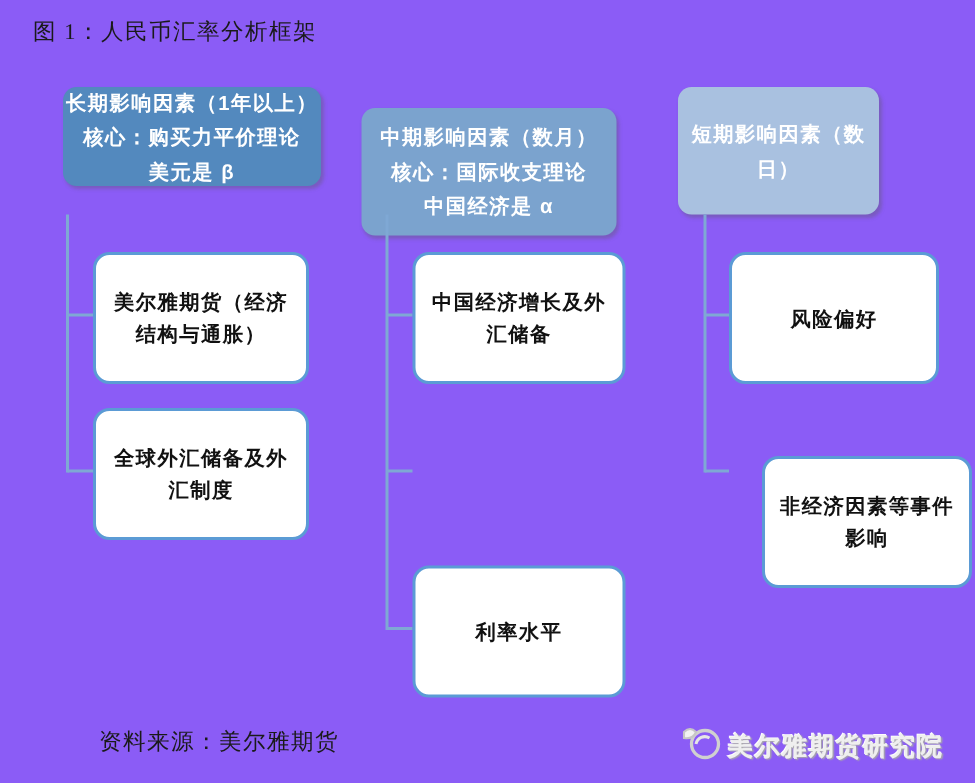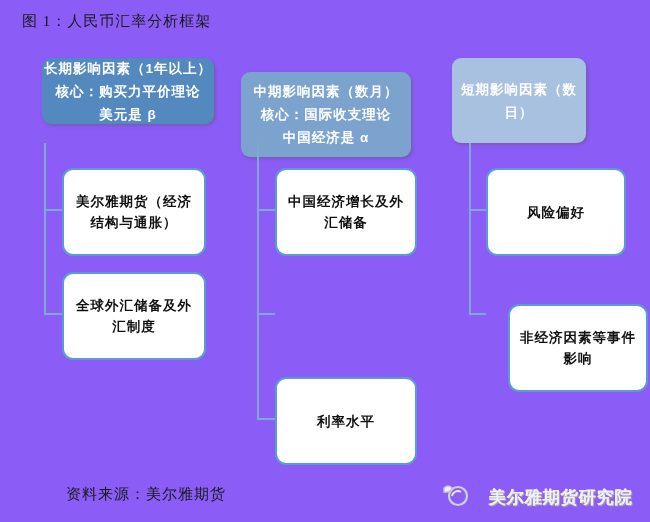--- a/index.html
+++ b/index.html
@@ -44,21 +44,21 @@
   .h23{left:258px;top:418px;width:17px;height:2px;}
   .v3{left:469px;top:143px;width:2px;height:172px;}
   .h31{left:470px;top:209px;width:16px;height:2px;}
   .h32{left:470px;top:313px;width:16px;height:2px;}
   .source{
     position:absolute;left:22px;top:485px;
     font-family:"Liberation Serif","DejaVu Serif",serif;
     font-size:15px;color:#1a1a1a;letter-spacing:1px;margin-left:44px;
   }
   .watermark{
-    position:absolute;left:440px;top:482px;display:flex;align-items:center;gap:19px;
+    position:absolute;left:452px;top:482px;display:flex;align-items:center;gap:3px;
   }
   .wm-text{
     font-weight:bold;font-size:17px;letter-spacing:1px;color:#efefef;
     text-shadow:1px 1px 1px #a8a8a8,-0.5px -0.5px 0 #fff;
   }
 </style>
 </head>
 <body>
 
 <div class="canvas">

